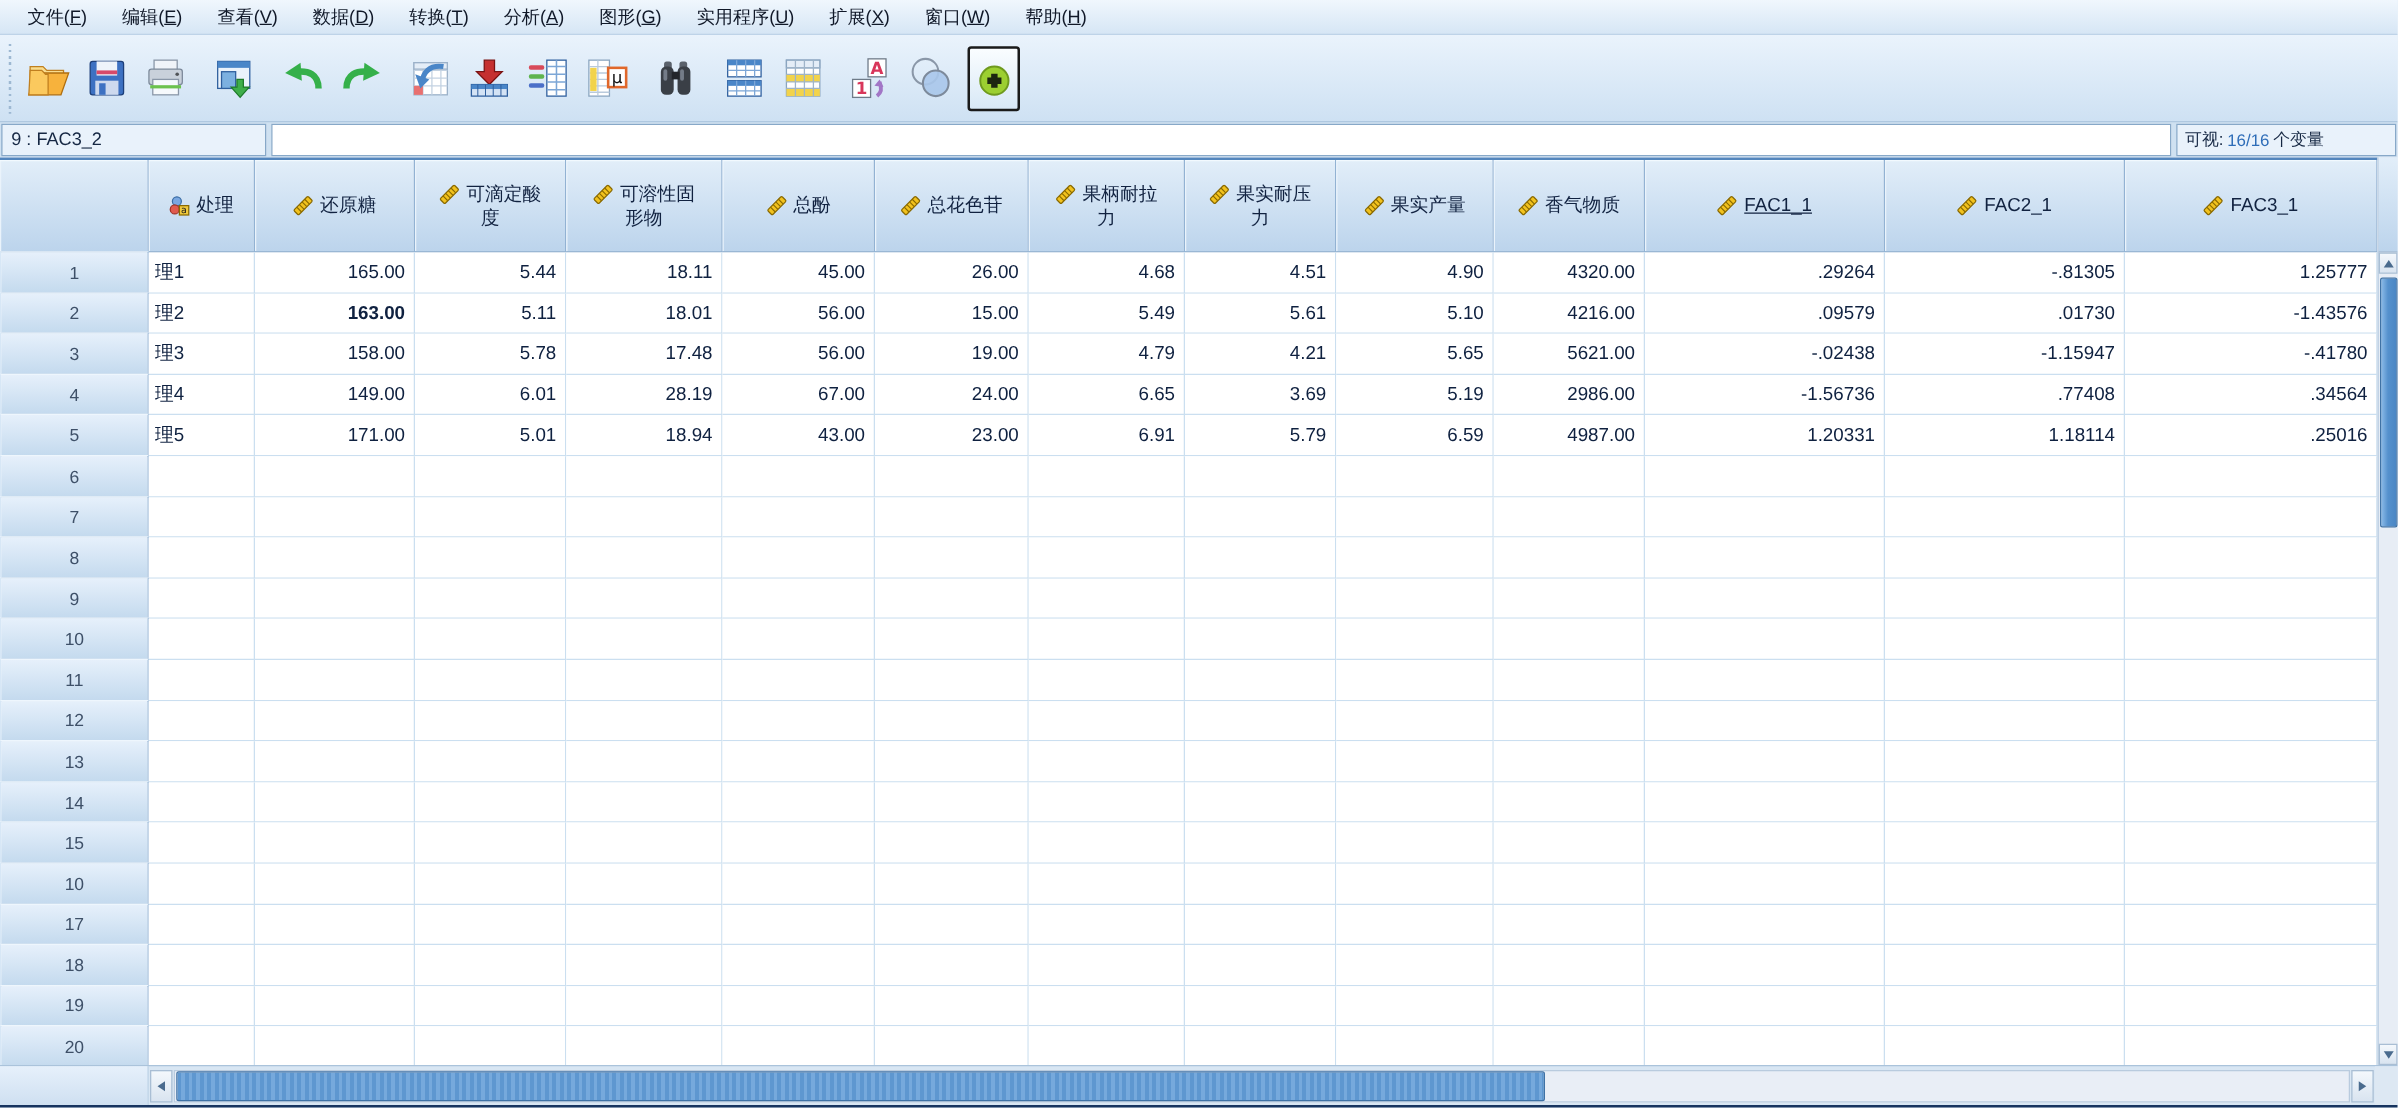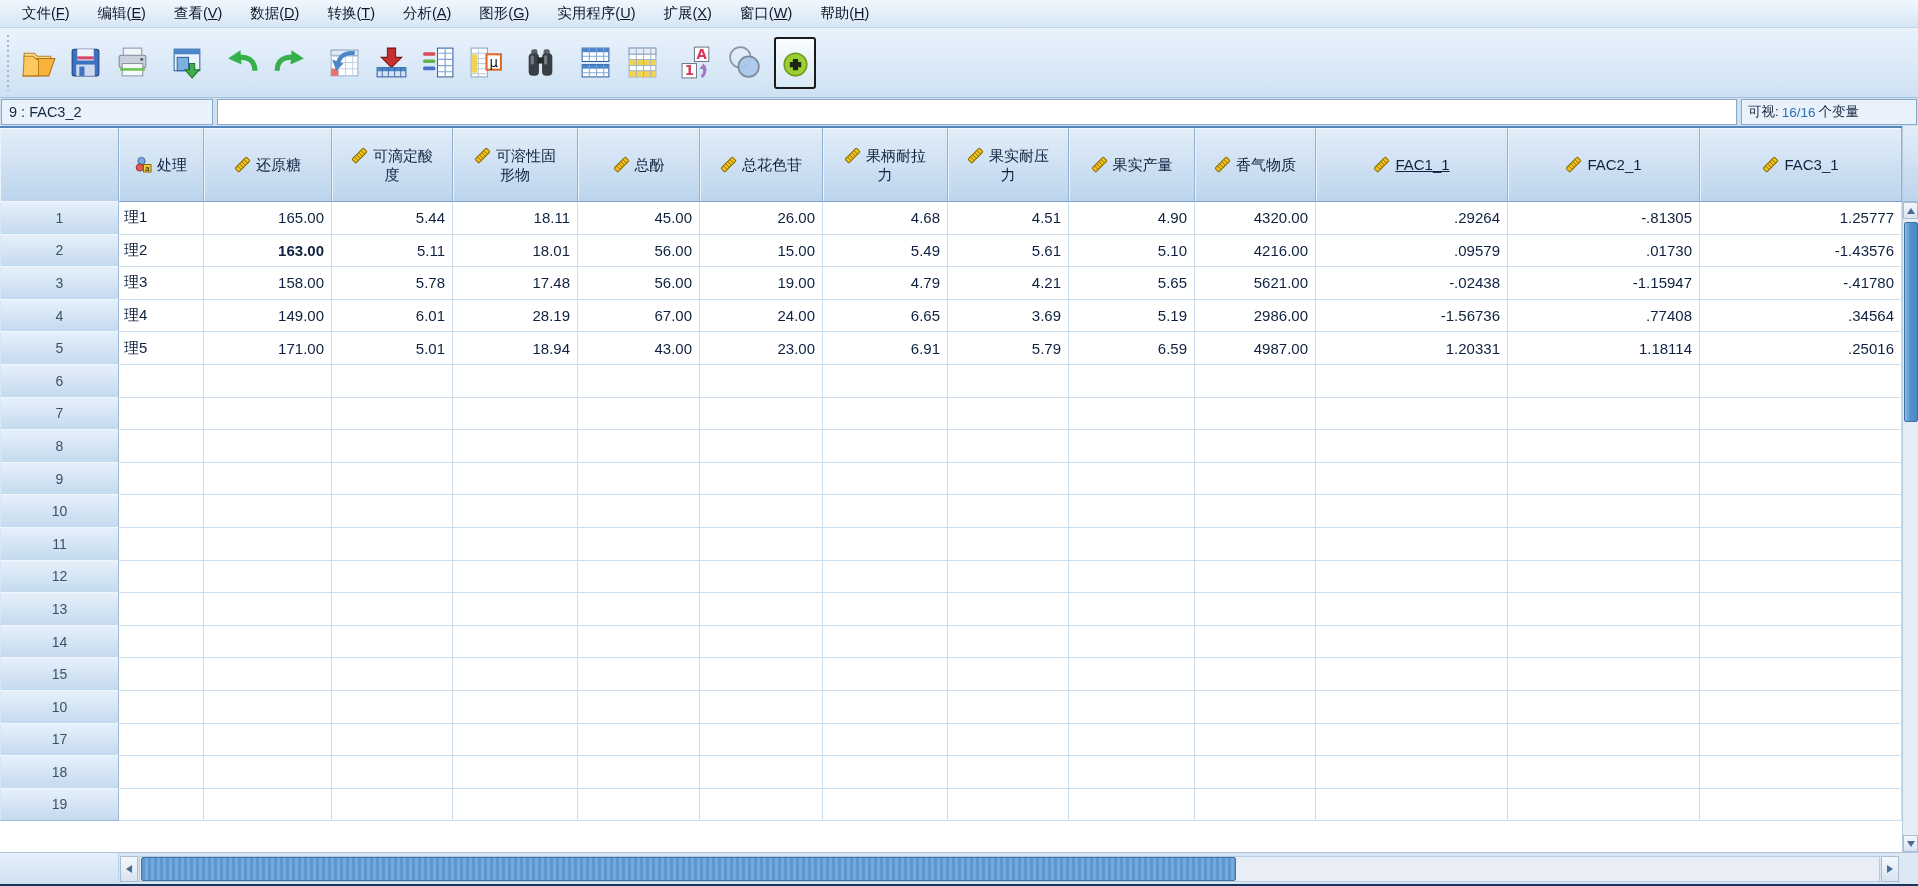--- a/index.html
+++ b/index.html
@@ -709,20 +709,36 @@
           <div class="dcell" style="width: 122px;"></div>
           <div class="dcell" style="width: 123px;"></div>
           <div class="dcell" style="width: 125px;"></div>
           <div class="dcell" style="width: 121px;"></div>
           <div class="dcell" style="width: 126px;"></div>
           <div class="dcell" style="width: 121px;"></div>
           <div class="dcell" style="width: 192px;"></div>
           <div class="dcell" style="width: 192px;"></div>
           <div class="dcell" style="width: 202px;"></div>
         </div>
+        <div class="grid-row">
+          <div class="rownum-cell">20</div>
+          <div class="dcell left" style="width: 85px;"></div>
+          <div class="dcell" style="width: 128px;"></div>
+          <div class="dcell" style="width: 121px;"></div>
+          <div class="dcell" style="width: 125px;"></div>
+          <div class="dcell" style="width: 122px;"></div>
+          <div class="dcell" style="width: 123px;"></div>
+          <div class="dcell" style="width: 125px;"></div>
+          <div class="dcell" style="width: 121px;"></div>
+          <div class="dcell" style="width: 126px;"></div>
+          <div class="dcell" style="width: 121px;"></div>
+          <div class="dcell" style="width: 192px;"></div>
+          <div class="dcell" style="width: 192px;"></div>
+          <div class="dcell" style="width: 202px;"></div>
+        </div>
       </div>
   </div>
 
   <div class="v-scrollbar">
     <div class="v-cap"></div>
     <div class="sb-btn">
         <div class="tri-up"></div>
       </div>
     <div class="v-thumb"></div>
     <div class="sb-btn v-down">

